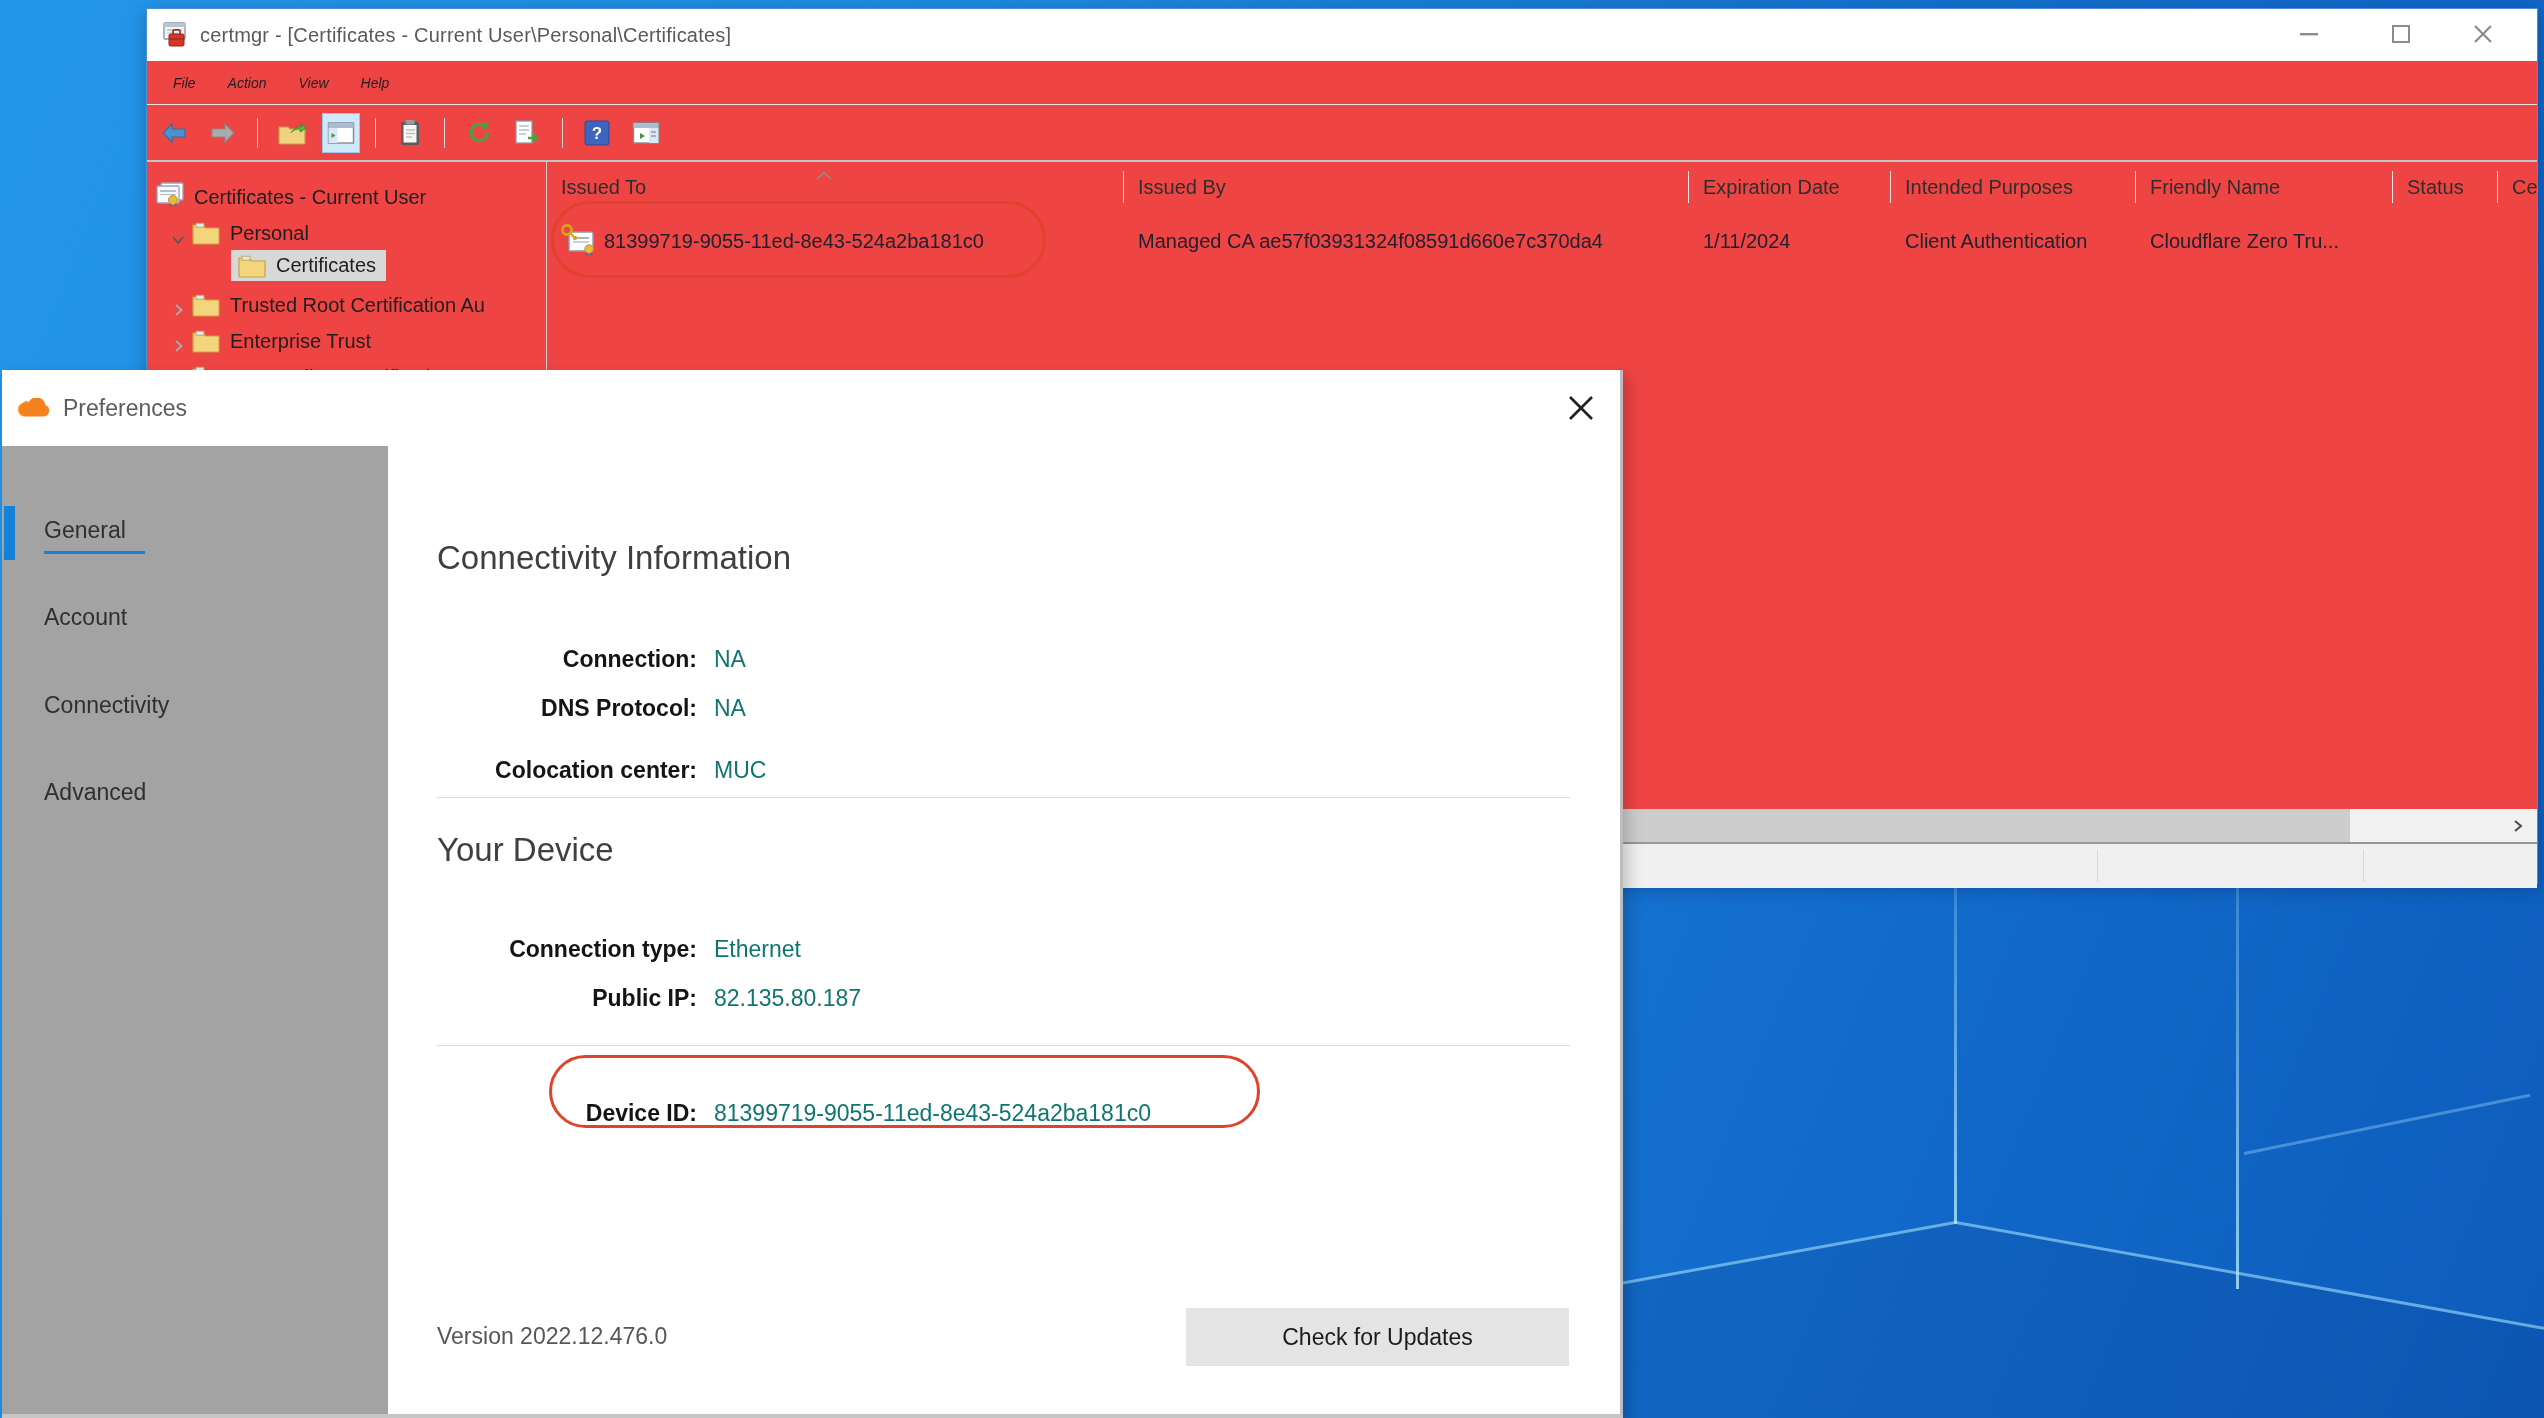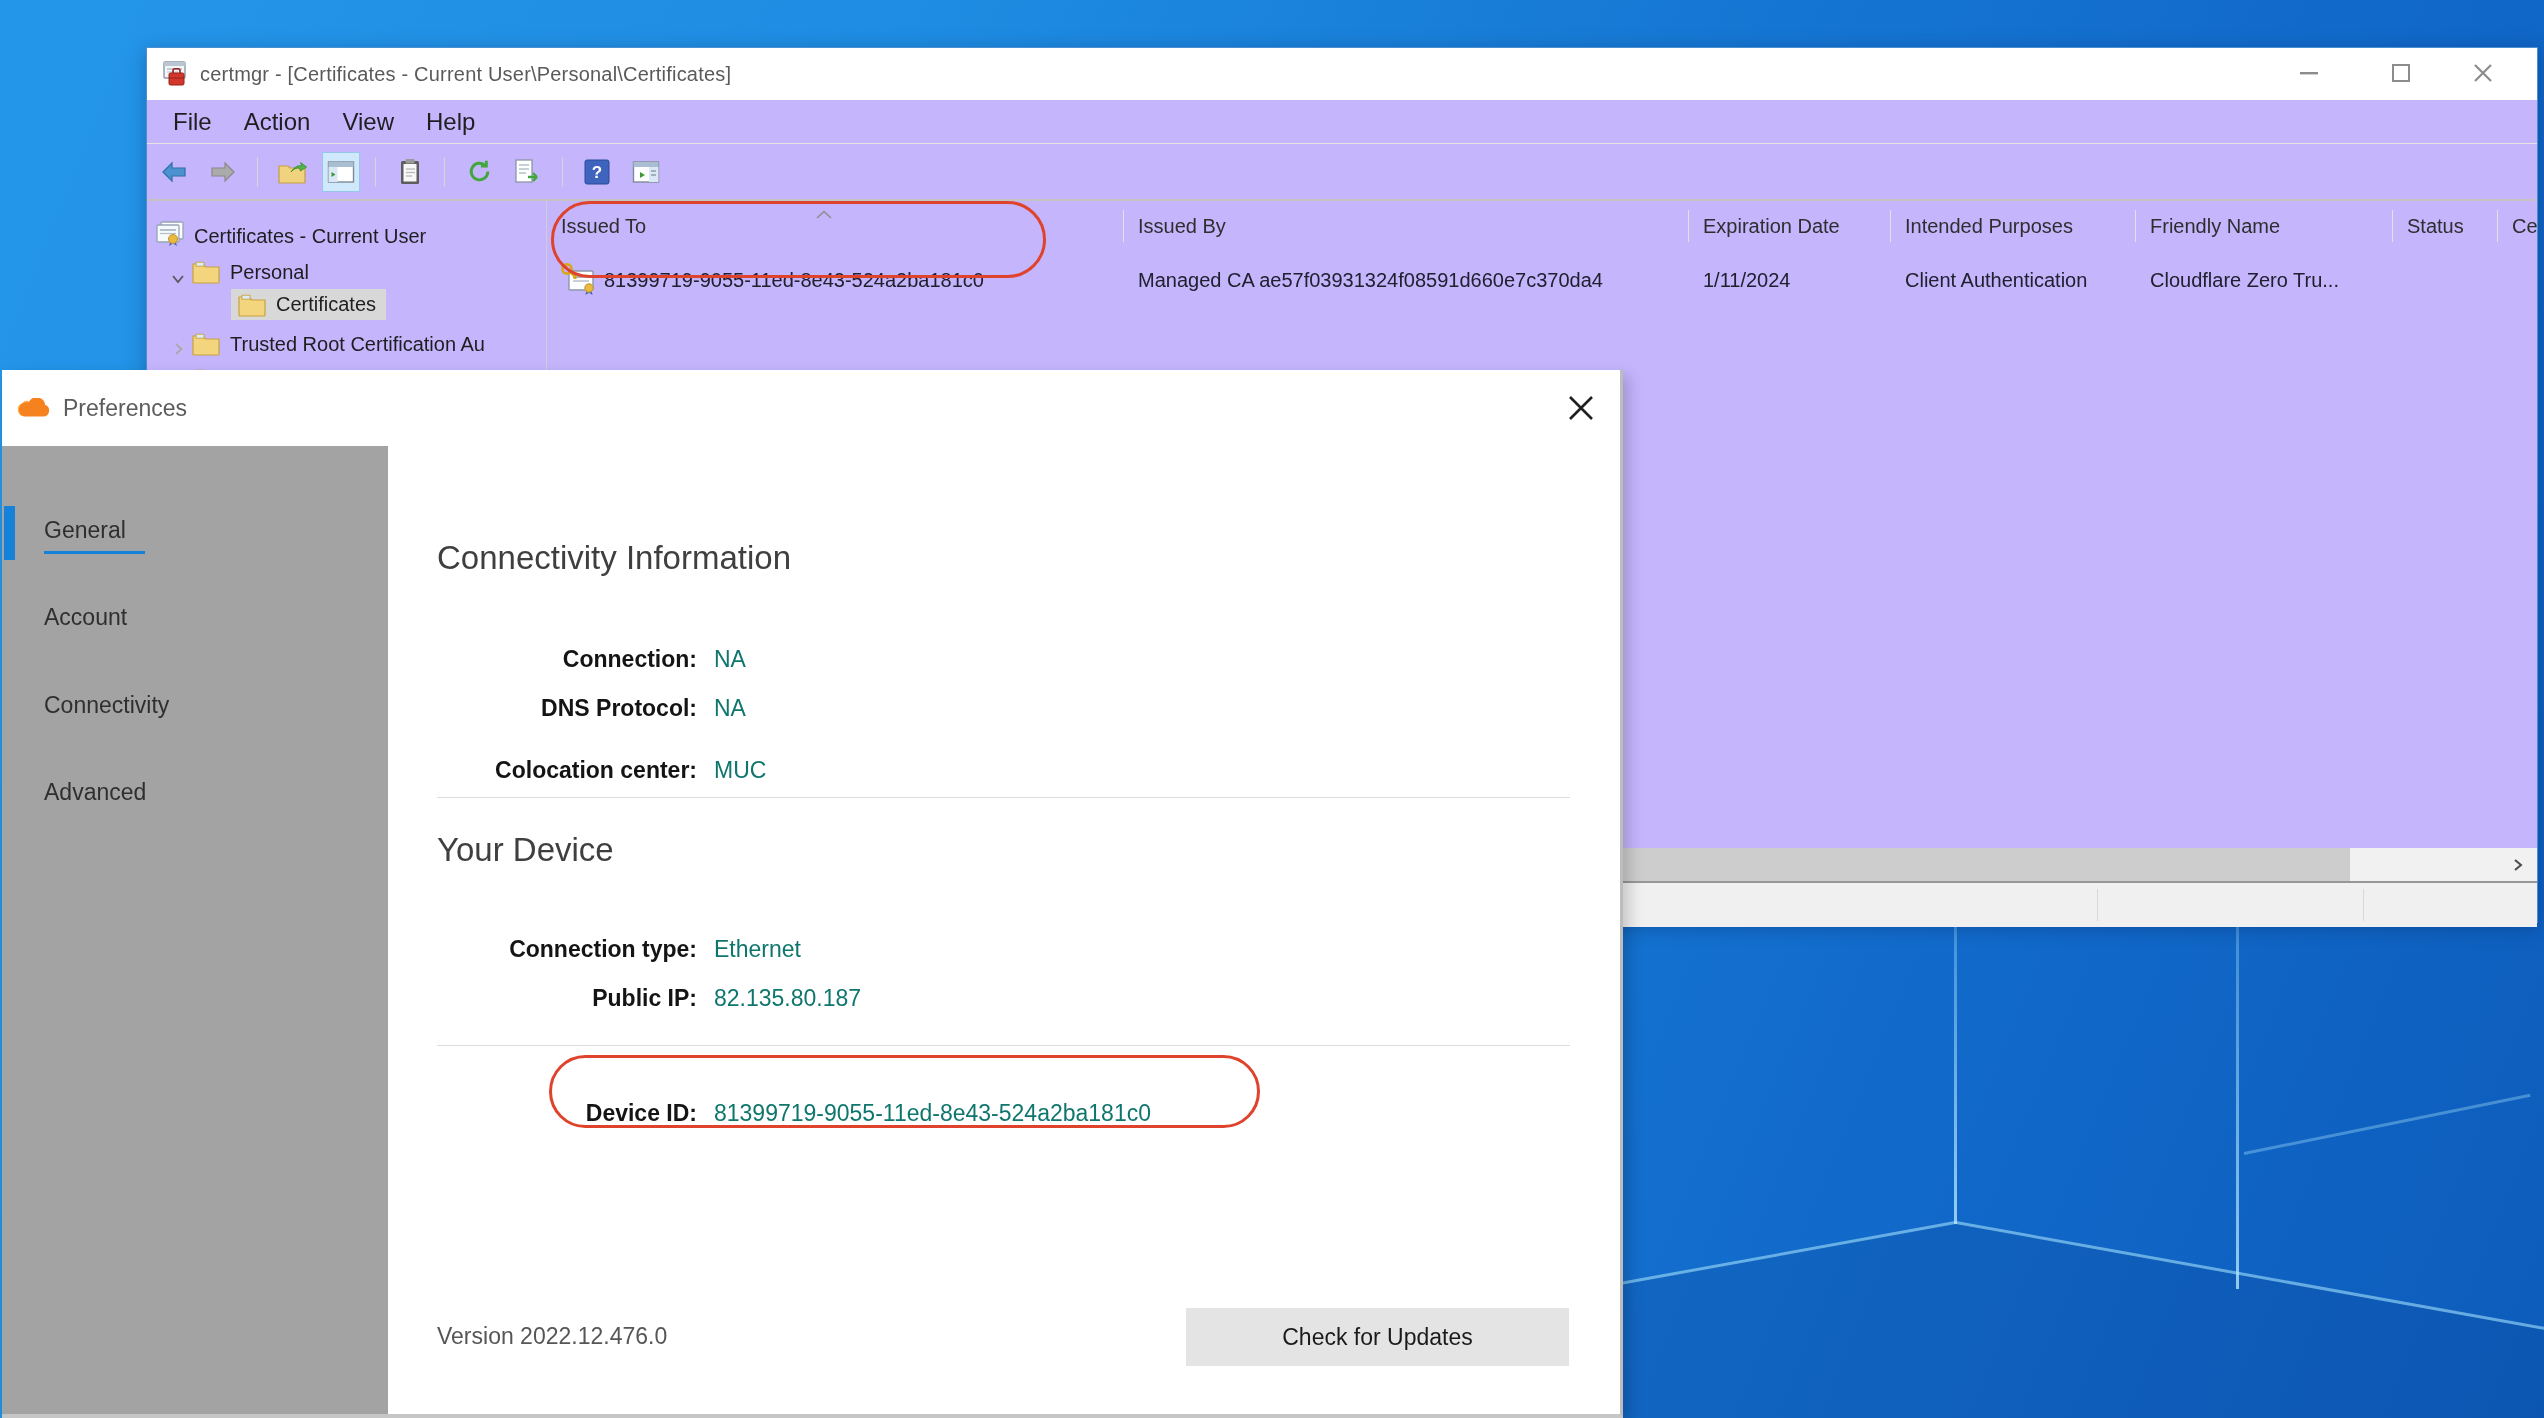--- a/index.html
+++ b/index.html
@@ -11,28 +11,28 @@
   .beam{position:absolute;background:linear-gradient(180deg,rgba(160,230,255,.25),rgba(190,240,255,.75));}
   .beam.v1{left:1954px;top:884px;width:3px;height:340px;}
   .beam.v2{left:2236px;top:884px;width:3px;height:405px;}
   .dline{position:absolute;height:2.5px;background:rgba(175,235,255,.55);transform-origin:left center;}
   .dline.d1{left:1620px;top:1282px;width:342px;transform:rotate(-10.3deg);}
   .dline.d2{left:1956px;top:1221px;width:600px;transform:rotate(10.2deg);}
   .dline.d3{left:2244px;top:1152px;width:292px;transform:rotate(-11.5deg);background:rgba(175,235,255,.35);}
   .floor{position:absolute;inset:0;background:rgba(8,40,100,.10);
     clip-path:polygon(1620px 1284px,1956px 1223px,2544px 1330px,2544px 1418px,1620px 1418px);}
   
-  .win{position:absolute;left:146px;top:8px;width:2392px;height:876px;background:#c4b5fd;
-    border:1px solid #4a8fd2;box-sizing:border-box;z-index:10;box-shadow:0 4px 18px rgba(0,0,30,.25);margin-top:39px;}
+  .win{position:absolute;left:146px;top:8px;width:2392px;height:876px;background:#ef4444;
+    border:1px solid #4a8fd2;box-sizing:border-box;z-index:10;box-shadow:0 4px 18px rgba(0,0,30,.25);}
   .titlebar{position:relative;height:52px;display:flex;align-items:center;padding-left:14px;gap:11px;background:#fff;}
   .title-text{font-size:20px;color:#5a5a5a;letter-spacing:.2px;}
   .wc{position:absolute;top:0;width:60px;height:50px;display:flex;align-items:center;justify-content:center;}
   .wc.min{left:2132px;} .wc.max{left:2224px;} .wc.close{left:2306px;}
   .menubar{height:43px;display:flex;align-items:center;padding-left:10px;border-bottom:1px solid #e4e4e4;}
-  .mitem{padding:0 16px;font-size:24px;color:#1f1f1f;}
+  .mitem{padding:0 16px;font-size:14px;color:#1f1f1f;font-style:italic;}
   .toolbar{height:55px;display:flex;align-items:center;padding-left:8px;gap:11px;border-bottom:2px solid #c4c4c4;}
   .tbtn{width:36px;height:38px;display:flex;align-items:center;justify-content:center;border:1px solid transparent;}
   .tbtn.sel{background:#cfe8fb;border:1px solid #96c6e9;}
   .tsep{width:1px;height:30px;background:#d6d6d6;margin:0 4px;}
   .main{display:flex;height:680px;}
   .tree{width:399px;border-right:1px solid #cfcfcf;overflow:hidden;padding-top:11px;box-sizing:content-box;}
   .trow{height:36px;display:flex;align-items:flex-end;white-space:nowrap;font-size:20px;color:#1e1e1e;}
   .trow .chev{width:26px;display:flex;justify-content:center;flex:0 0 auto;}
   .trow .ticon{margin-right:9px;flex:0 0 auto;display:flex;}
   .trow.lvl0{padding-left:8px;}

